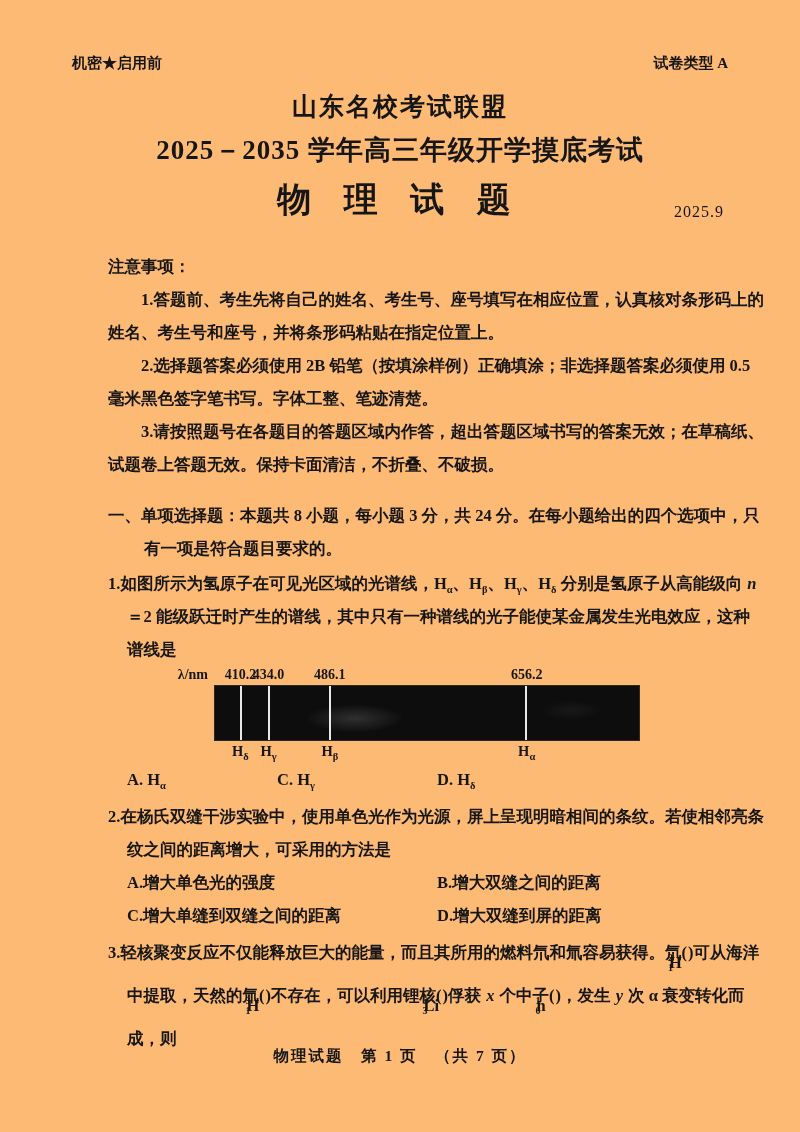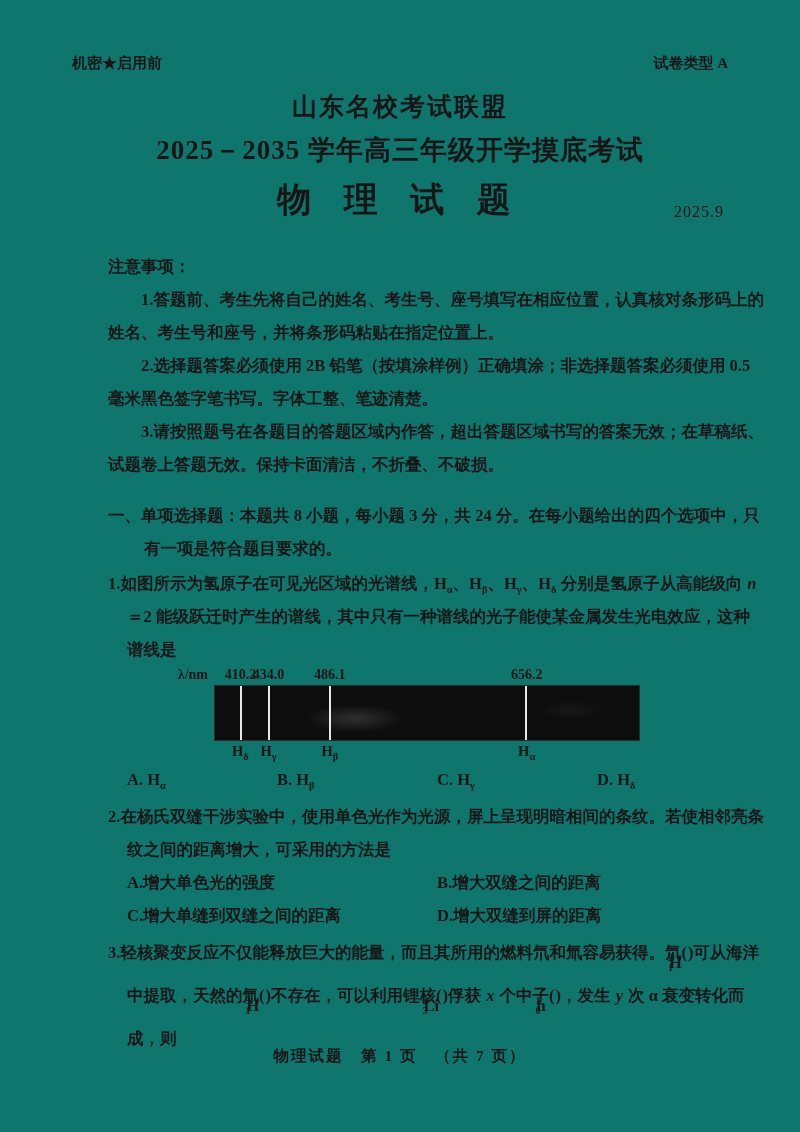--- a/index.html
+++ b/index.html
@@ -1,21 +1,21 @@
 <!DOCTYPE html>
 <html><head>
 <meta charset="utf-8">
 <style>
   * { box-sizing: border-box; }
   html, body { margin: 0; padding: 0; background: #ffffff; }
   .page {
     position: relative;
     width: 800px;
     height: 1132px;
-    background: #0f766e;
+    background: #fdba74;
     font-family: "Liberation Serif", "DejaVu Serif", serif;
     color: #161616;
     overflow: hidden;
   }
   
   .header {
     position: absolute;
     top: 54px; left: 72px; right: 72px;
     display: flex;
     justify-content: space-between;
@@ -169,21 +169,20 @@
           <span class="wl" style="left: 12.8%;">434.0</span>
           <span class="hl" style="left: 12.8%;">H<sub>γ</sub></span>
           <span class="wl" style="left: 27.2%;">486.1</span>
           <span class="hl" style="left: 27.2%;">H<sub>β</sub></span>
           <span class="wl" style="left: 73.4%;">656.2</span>
           <span class="hl" style="left: 73.4%;">H<sub>α</sub></span>
         </div>
 
       <div class="opts4">
         <span>A. H<sub>α</sub></span>
-        <span>B. H<sub>β</sub></span>
         <span>C. H<sub>γ</sub></span>
         <span>D. H<sub>δ</sub></span>
       </div>
     </div>
 
     <div class="q2">
       <p class="question">2.在杨氏双缝干涉实验中，使用单色光作为光源，屏上呈现明暗相间的条纹。若使相邻亮条纹之间的距离增大，可采用的方法是</p>
       <div class="opts2">
         <span>A.增大单色光的强度</span>
         <span>B.增大双缝之间的距离</span>

